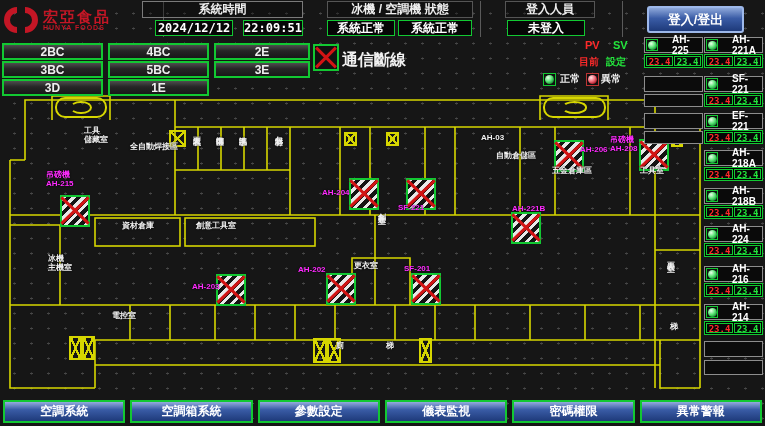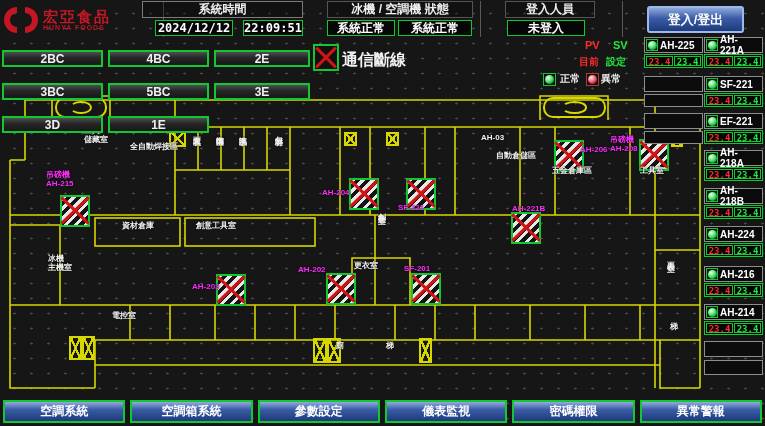--- a/index.html
+++ b/index.html
@@ -15,42 +15,42 @@
 .gbox{position:absolute;height:16px;border:1px solid #12c832;background:#060606;
   color:#fff;font-weight:bold;font-size:12px;text-align:center;line-height:14px;
   font-family:"DejaVu Sans Mono",monospace}
 .vdiv{position:absolute;top:1px;width:1px;height:36px;background:#5a5a5a}
 .logo-title{color:#c41625;font-weight:bold;font-size:15px;letter-spacing:2px;line-height:15px}
 .logo-sub{color:#c41625;font-weight:bold;font-size:7px;letter-spacing:1px}
 .bluebtn{border:2px solid #9db8ea;border-radius:3px;color:#fff;font-weight:bold;font-size:13px;
   background:linear-gradient(#8ea8da,#3a5ca6 45%,#1e3a7a);cursor:pointer;
   font-family:"Liberation Sans",sans-serif}
 
-.fgrid{position:absolute;left:2px;top:50px;display:grid;grid-template-columns:101px 101px 96px;
-  gap:16px 5px}
+.fgrid{position:absolute;left:2px;top:43px;display:grid;grid-template-columns:101px 101px 96px;
+  gap:1px 5px}
 .floorbtn{height:17px;border:2px solid #12c832;color:#efefef;font-weight:bold;font-size:12px;
   background:linear-gradient(#4e4e4e,#262626 45%,#181818);cursor:pointer;line-height:12px;
   font-family:"Liberation Sans",sans-serif}
 
 .commbox{position:absolute;left:313px;top:44px;width:26px;height:27px;border:2px solid #12c832;background:#111}
 .commbox::before,.commbox::after{content:"";position:absolute;left:-3px;top:10px;width:28px;height:3px;background:#d31414}
 .commbox::before{transform:rotate(45deg)}
 .commbox::after{transform:rotate(-45deg)}
 
 .ptxt{position:absolute;font-weight:bold;font-size:11px}
 .red{color:#ff2a2a}.grn{color:#23e53c}
 .lamp{display:inline-flex;align-items:center;justify-content:center;width:13px;height:13px;
   border:1px solid #12c832;background:#101010;flex:0 0 13px}
 .lamp::after{content:"";width:9px;height:9px;border-radius:50%;
   background:radial-gradient(circle at 35% 30%,#eaffea,#57e272 45%,#128a30 80%,#063f15)}
 .lamp.redlamp{border-color:#b33}
 .lamp.redlamp::after{background:radial-gradient(circle at 35% 30%,#ffe3e3,#f06a78 45%,#a3121f 80%,#4d060c)}
 .ucol{position:absolute;width:59px}
 .unit{position:absolute;left:0;width:100%}
-.uname{display:flex;align-items:center;gap:2px;height:16px;border:1px solid #8d8d8d;
+.uname{display:flex;align-items:center;gap:14px;height:16px;border:1px solid #8d8d8d;
   background:#0a0a0a;padding:0 1px;color:#fff;font-weight:bold;font-size:10px;cursor:pointer}
 .uvals{margin-top:1px;height:14px;border:1px solid #12c832;background:#000;display:flex;gap:1px;padding:1px}
 .val{flex:1;border:1px solid #12c832;background:#050505;text-align:center;
   font-family:"DejaVu Sans Mono",monospace;font-weight:bold;font-size:9px;line-height:10px}
 .ebox{position:absolute;left:0;width:100%;border:1px solid #8d8d8d;background:#0c0c0c}
 
 #walls{position:absolute;left:0;top:0;pointer-events:none}
 .plabel{position:absolute;color:#f2f2f2;font-weight:bold;font-size:8px;line-height:9px;
   white-space:pre;text-shadow:0 0 2px #000;pointer-events:none}
 .m{color:#ff2bff}

